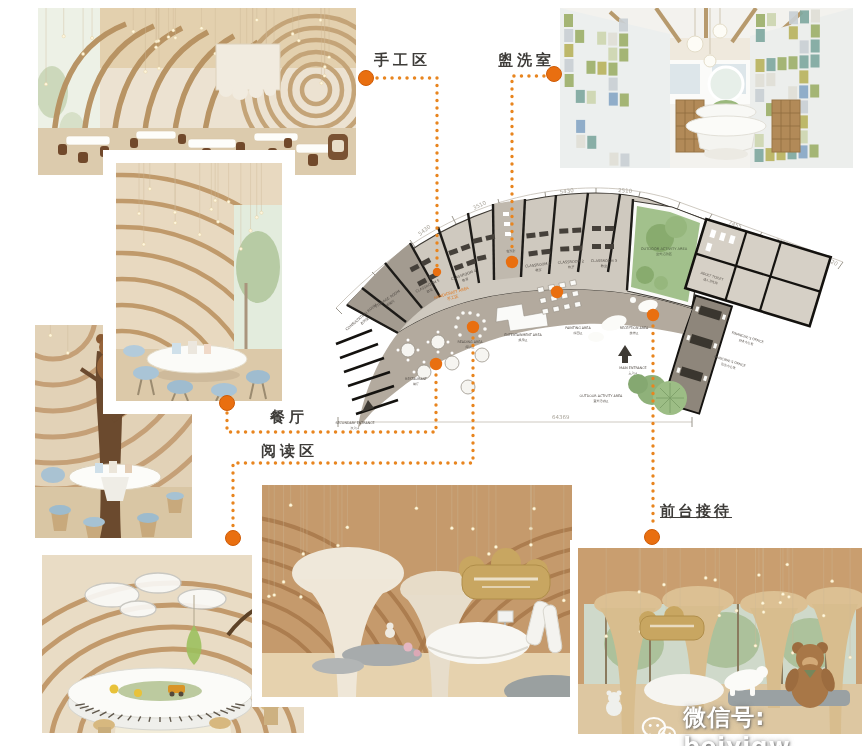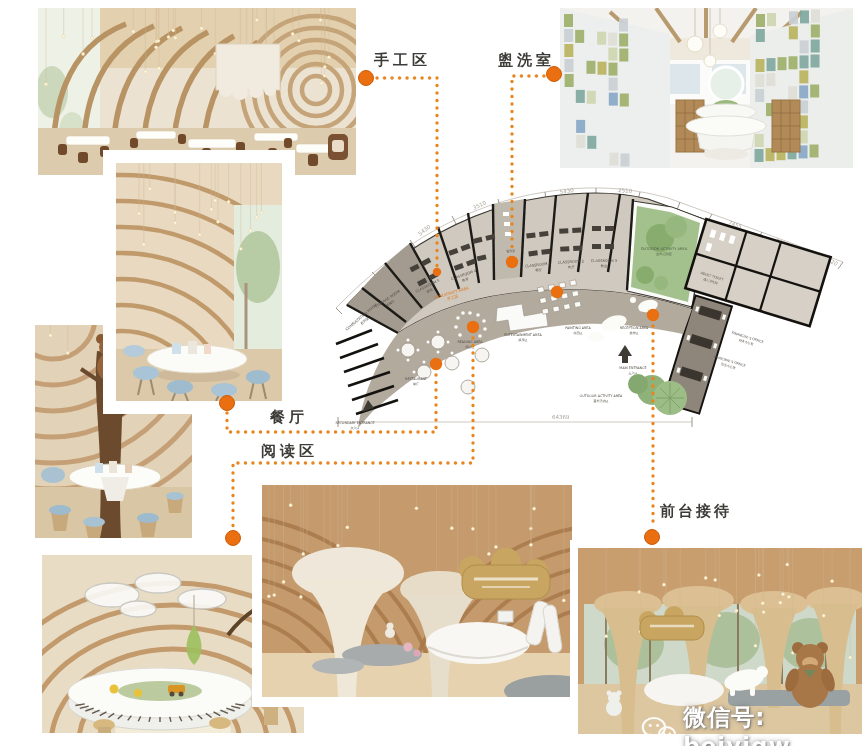--- a/index.html
+++ b/index.html
@@ -1016,21 +1016,21 @@
       <circle cx="436" cy="364" r="6.2"></circle>
       <circle cx="653" cy="315" r="6.2"></circle>
       <circle cx="437" cy="272" r="4.2"></circle>
     </g>
   </svg>
 
   <div class="callout-label" style="left:374px;top:51px;">手工区</div>
   <div class="callout-label" style="left:498px;top:51px;">盥洗室</div>
   <div class="callout-label" style="left:270px;top:408px;">餐厅</div>
   <div class="callout-label" style="left:261px;top:442px;">阅读区</div>
-  <div class="callout-label" style="left:660px;top:502px;letter-spacing:3px;">前台接待</div>
+  <div class="callout-label" style="left:660px;top:502px;letter-spacing:3px;text-decoration:underline;">前台接待</div>
 
   <div class="watermark">
     <svg width="40" height="34" viewBox="0 0 40 34">
       <g fill="none" stroke="#ffffff" stroke-width="2.2" opacity=".95">
         <ellipse cx="15" cy="13" rx="12" ry="10"></ellipse>
         <ellipse cx="29" cy="21" rx="9" ry="8"></ellipse>
       </g>
       <g fill="#ffffff" opacity=".95">
         <circle cx="11" cy="11" r="1.6"></circle>
           <circle cx="19" cy="11" r="1.6"></circle>

